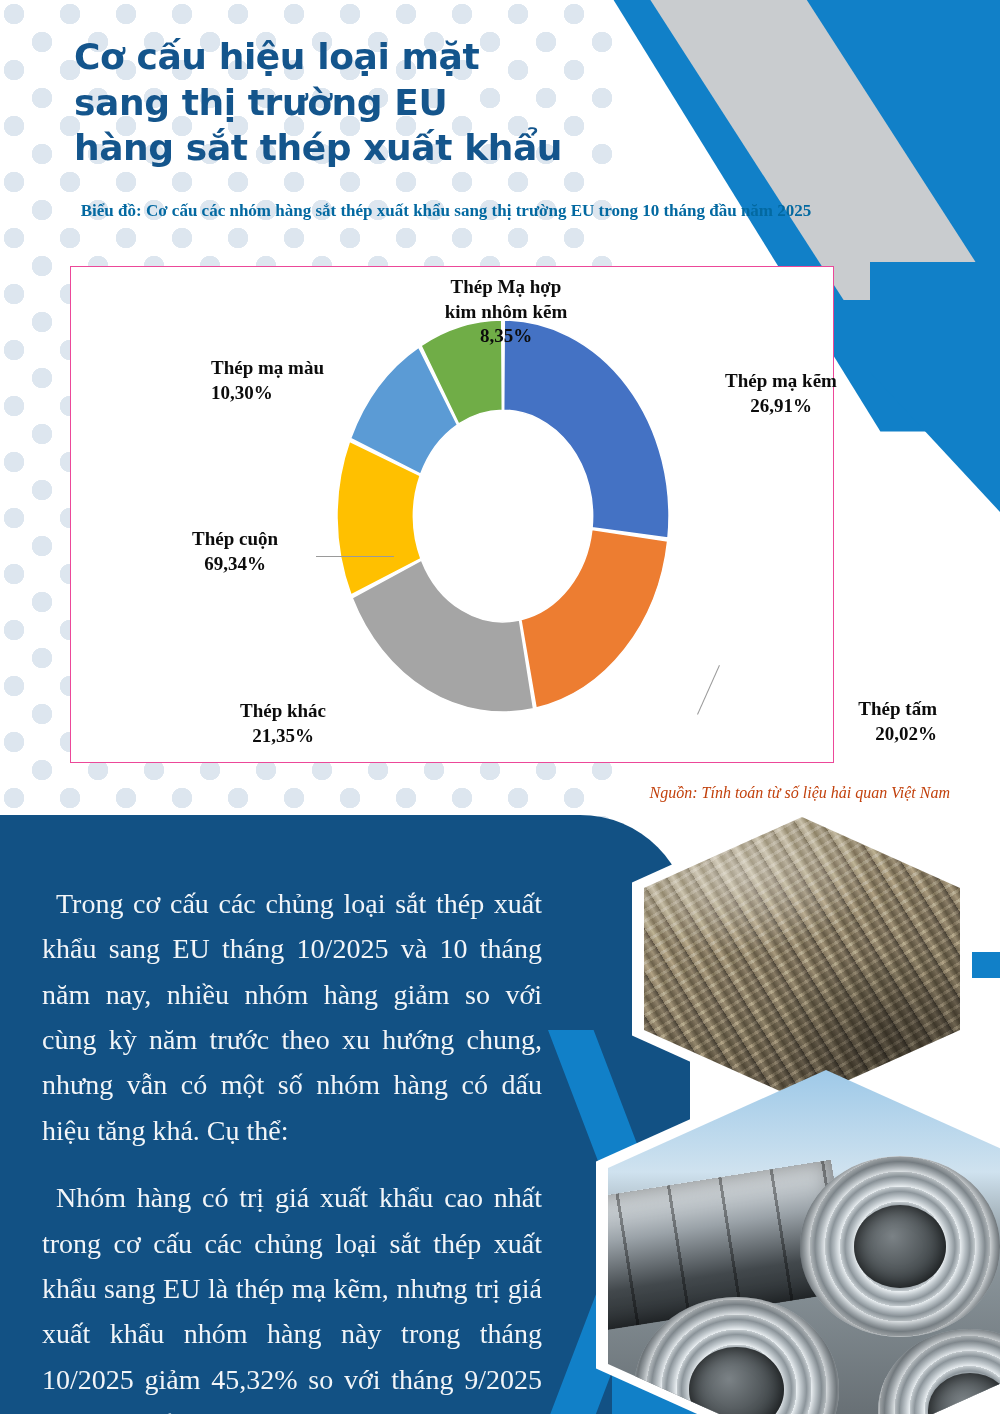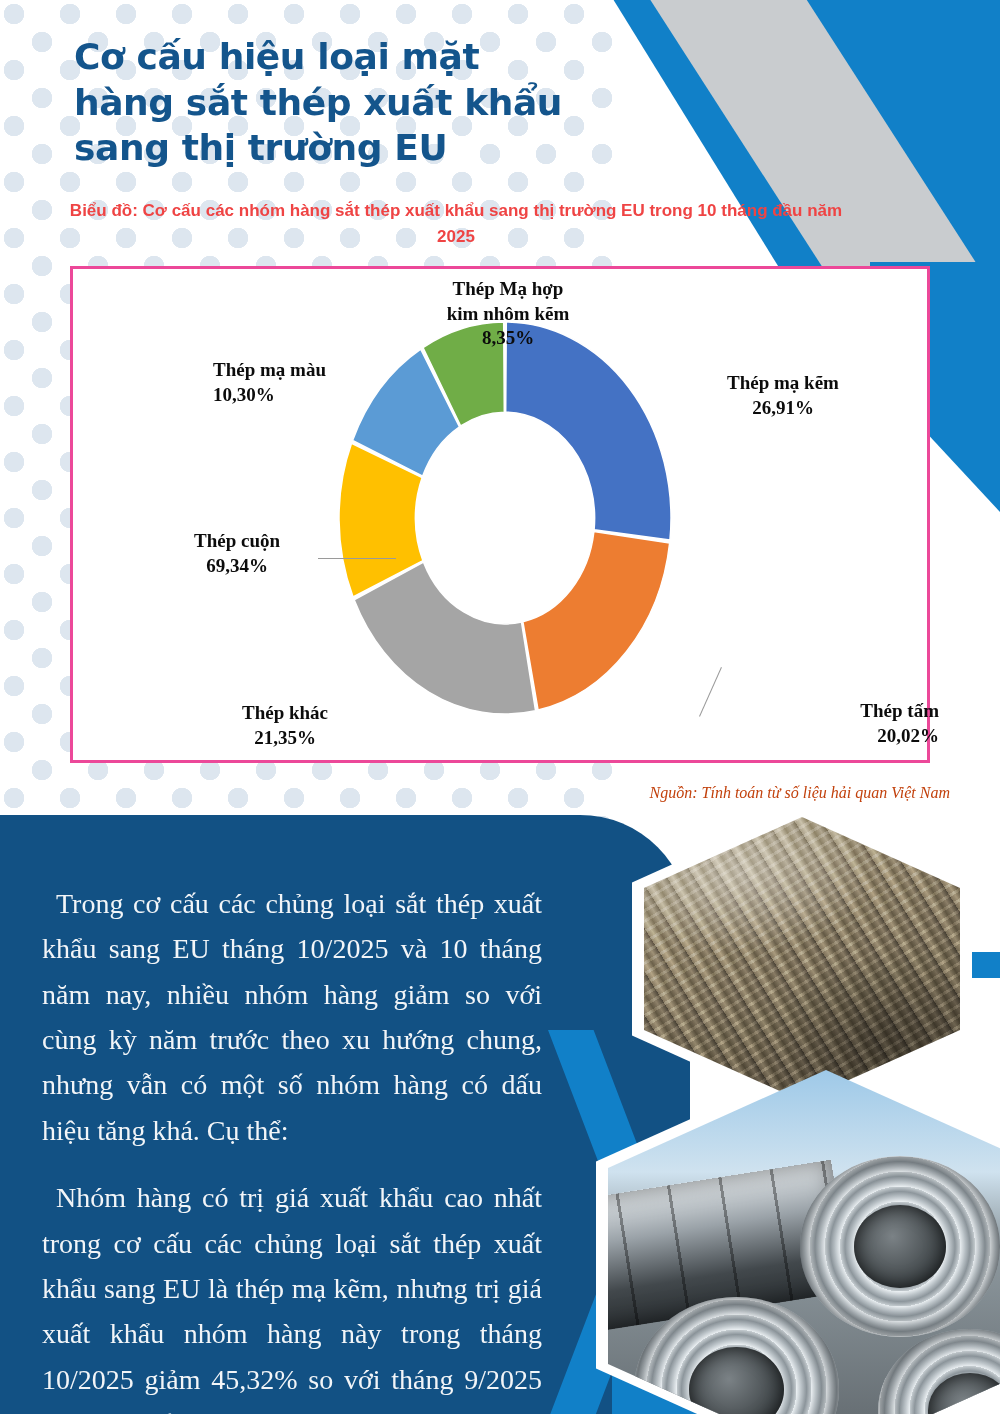--- a/index.html
+++ b/index.html
@@ -62,38 +62,38 @@
     font-weight: 700;
     font-size: 36px;
     line-height: 1.27;
     letter-spacing: -0.4px;
     color: #14558c;
   }
   .headline span { display: block; }
 
   .chart-caption {
     position: absolute;
-    left: 56px; top: 198px;
+    left: 46px; top: 198px;
     width: 800px;
     z-index: 6;
     text-align: center;
-    font-family: Liberation Sans, sans-serif;
+    font-family: Liberation Serif, serif;
     font-weight: 700;
     font-size: 17px;
     line-height: 1.55;
-    color: #ef4444;
+    color: #0369a1;
   }
 
   
   .chart-card {
     position: absolute;
     left: 70px; top: 266px;
-    width: 860px; height: 497px;
+    width: 764px; height: 497px;
     background: #ffffff;
-    border: 3px solid #ec4899;
+    border: 1px solid #ec4899;
     z-index: 5;
   }
 
   .donut-wrap {
     position: absolute;
     left: 232px; top: 14px;
     width: 400px; height: 470px;
   }
   .donut-svg { display: block; width: 400px; height: 470px; }
 
@@ -259,22 +259,22 @@
 <body>
 
 <div class="dot-field"></div>
 <div class="wedge-blue-top"></div>
 <div class="wedge-gray-top"></div>
 <div class="wedge-blue-right"></div>
 <div class="stripe-right"></div>
 
 <h1 class="headline">
   <span>Cơ cấu hiệu loại mặt</span>
+  <span>sang thị trường EU</span>
   <span>hàng sắt thép xuất khẩu</span>
-  <span>sang thị trường EU</span>
 </h1>
 
 <div class="chart-caption">Biểu đồ: Cơ cấu các nhóm hàng sắt thép xuất khẩu sang thị trường EU trong 10 tháng đầu năm 2025</div>
 
 <div class="chart-card">
 
   <div class="leader leader-cuon"></div>
   <div class="leader leader-tam"></div>
 
   <div class="donut-wrap">

